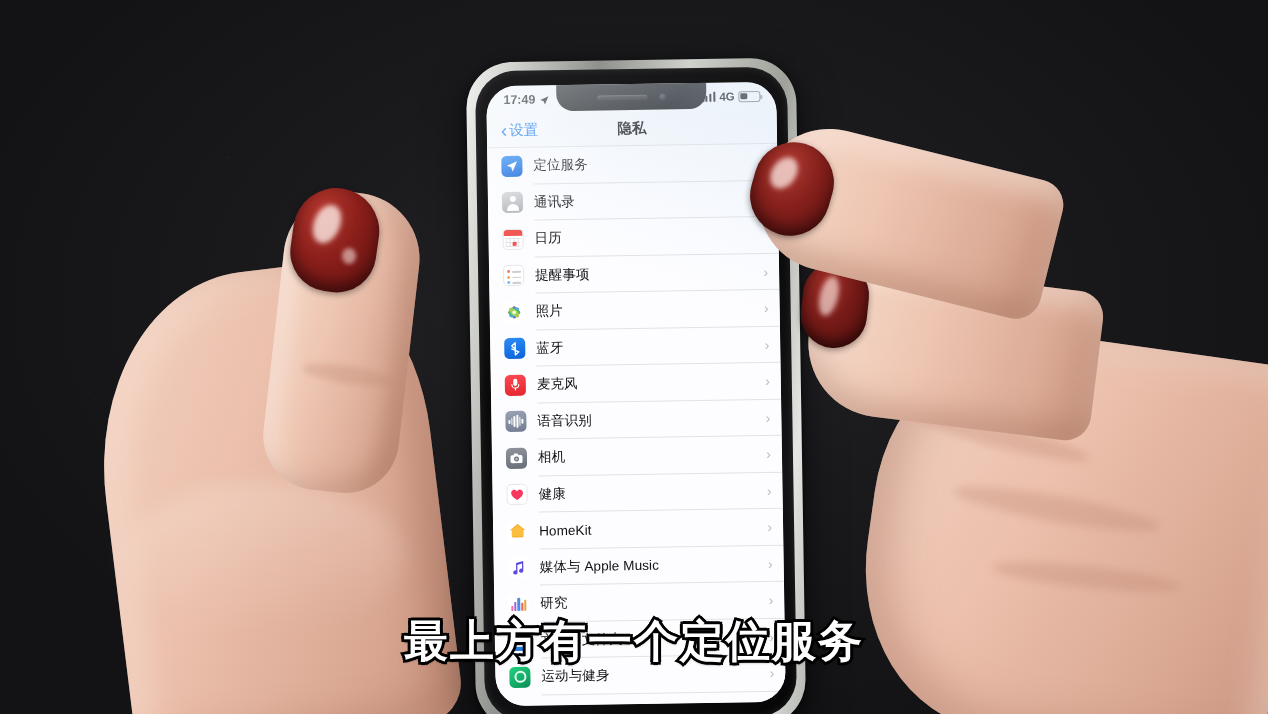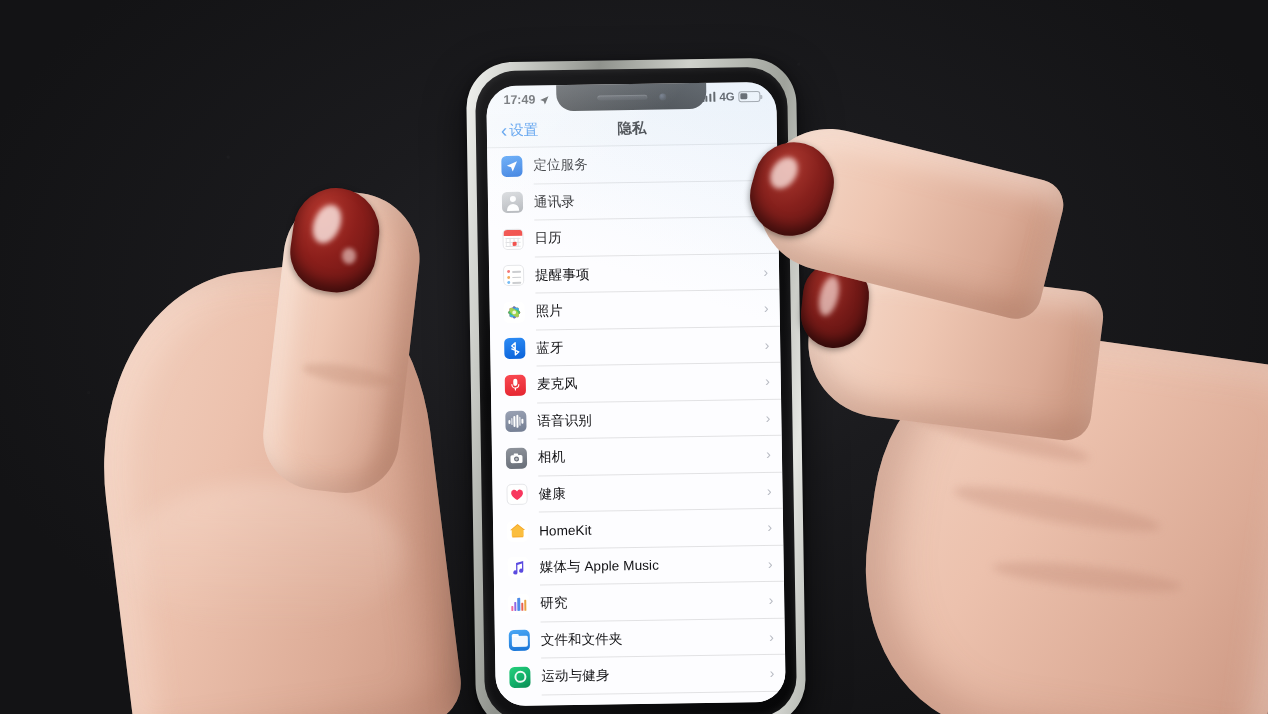--- a/index.html
+++ b/index.html
@@ -571,13 +571,14 @@
     <div id="rh-c2" class="rh-crease"></div>
     <div id="rh-c3" class="rh-crease"></div>
     <div id="rh-middle" class="skin-b"></div>
     <div id="rh-middle-nail"></div>
     <div id="rh-middle-gloss"></div>
     <div id="rh-index" class="skin-b"></div>
     <div id="rh-index-nail"></div>
     <div id="rh-index-gloss"></div>
   </div>
 
+  <div id="caption">最上方有一个定位服务</div>
 </div>
 
 </body></html>

